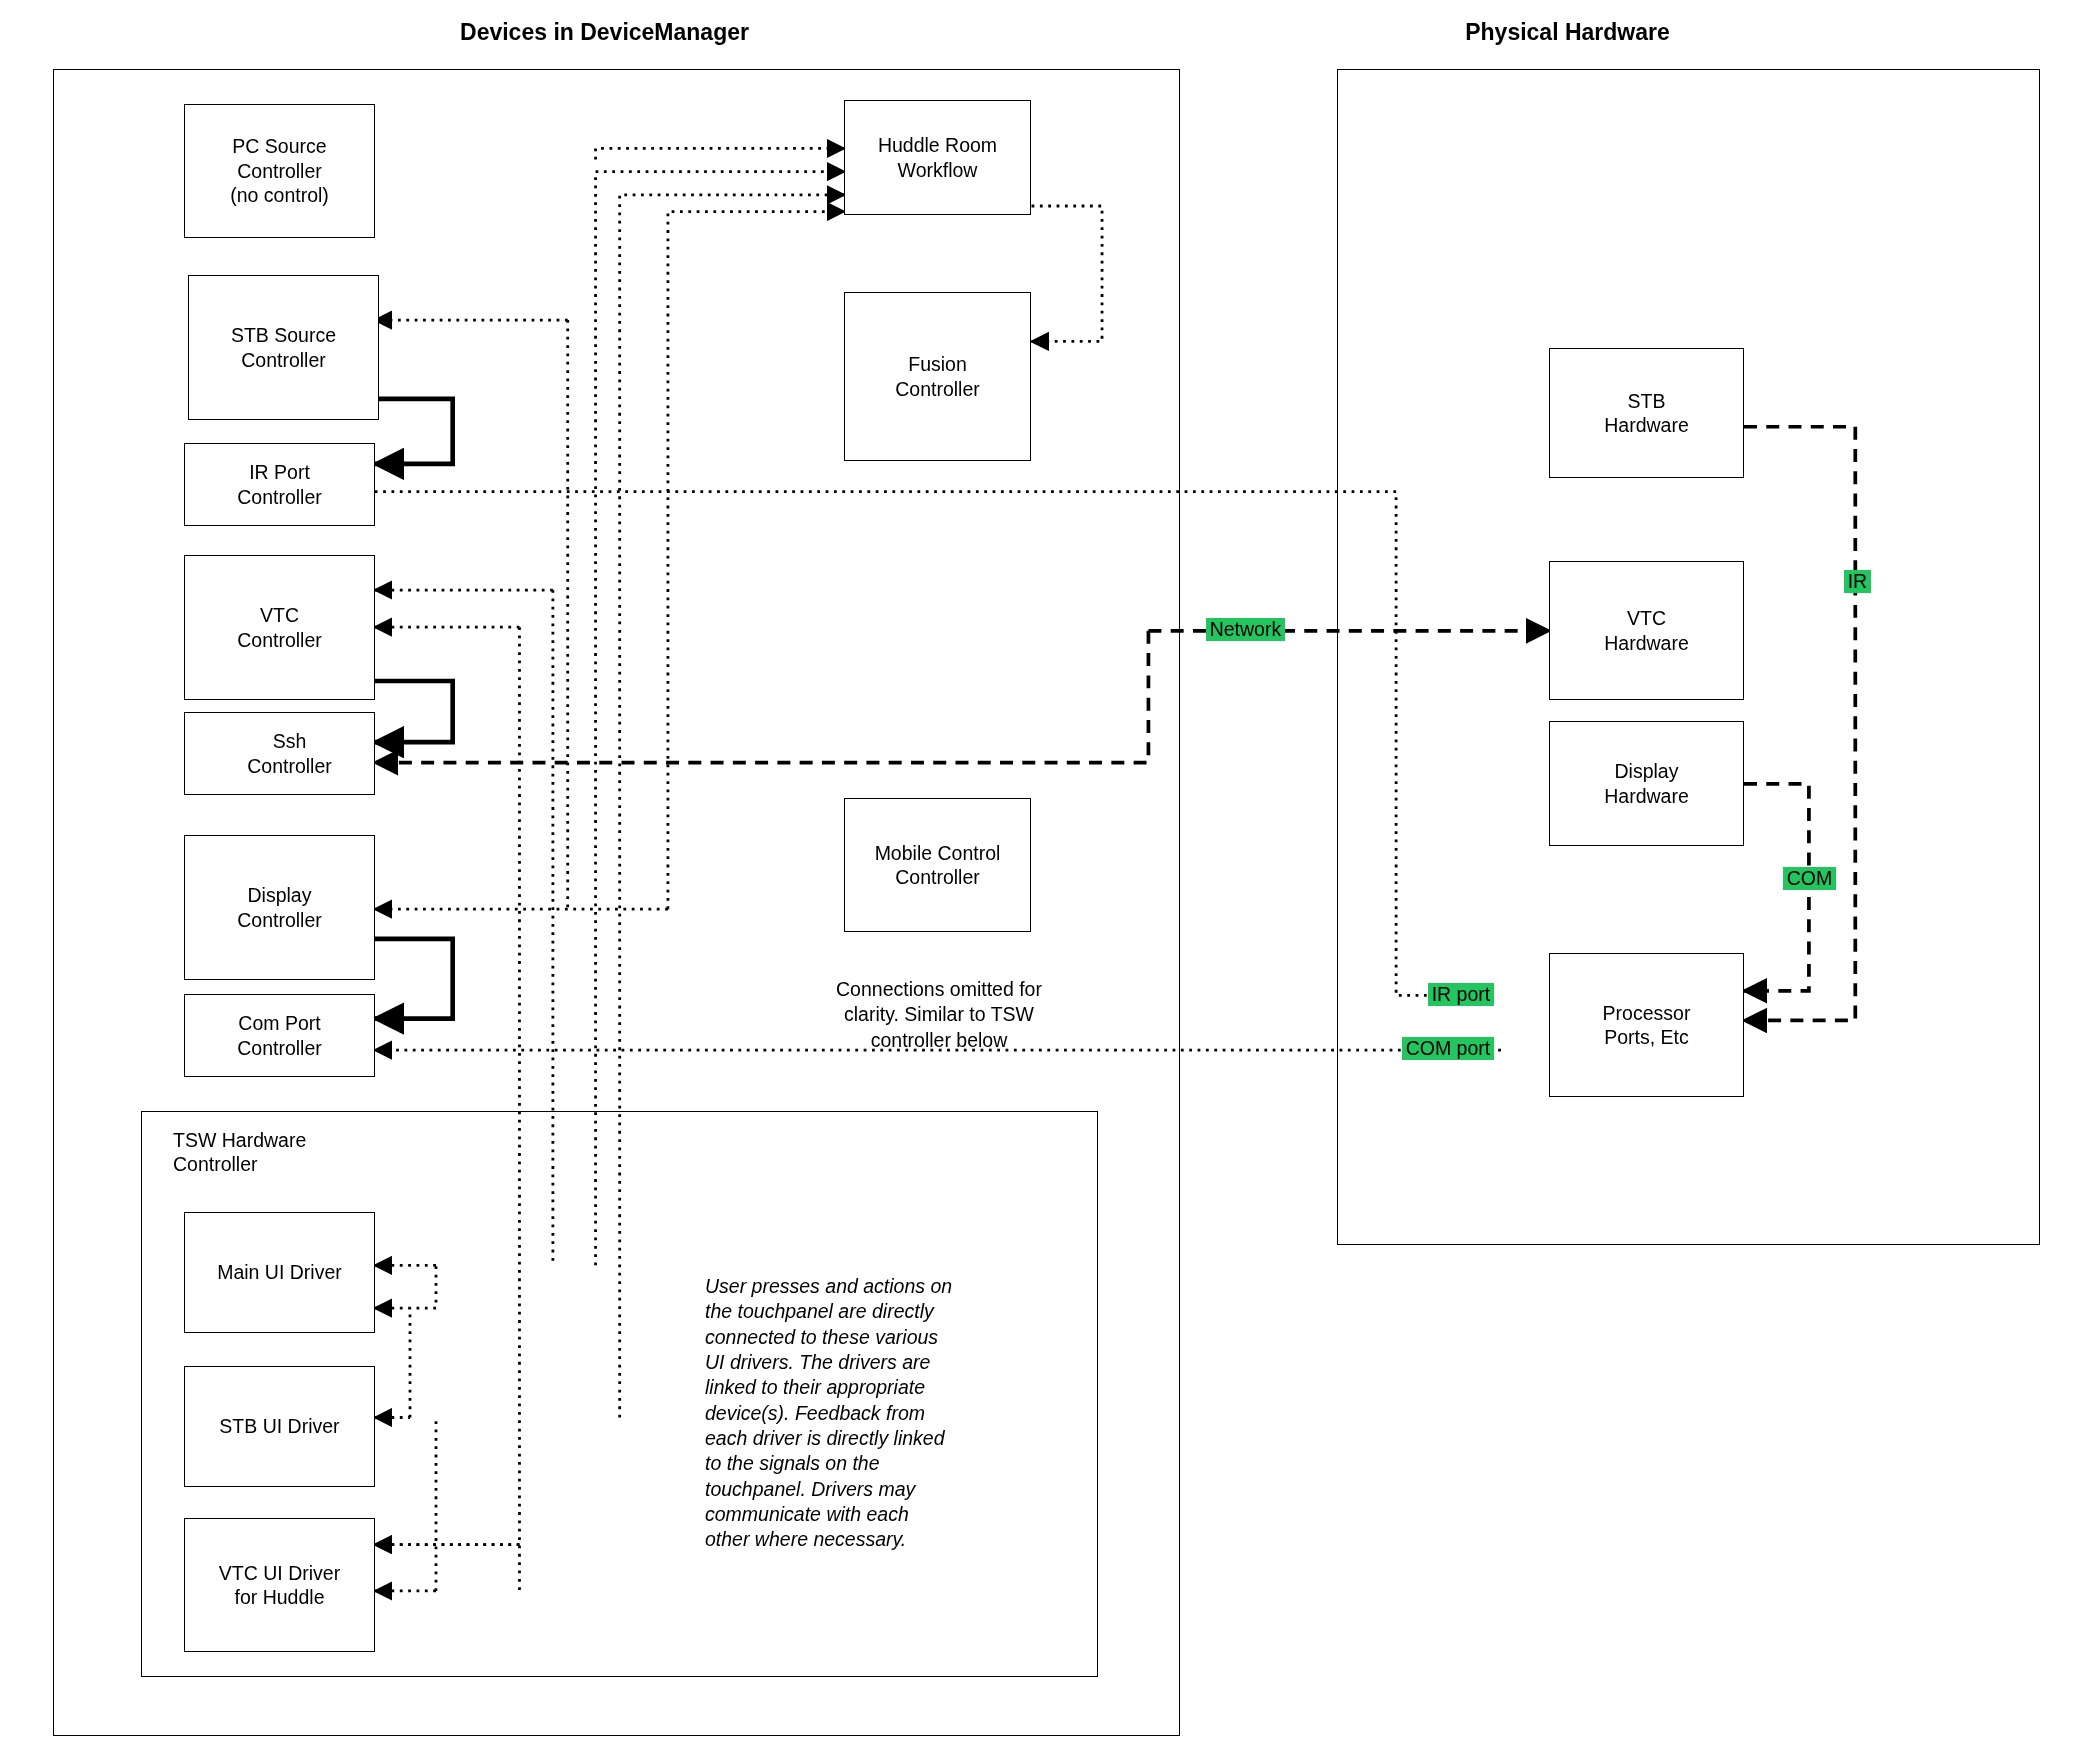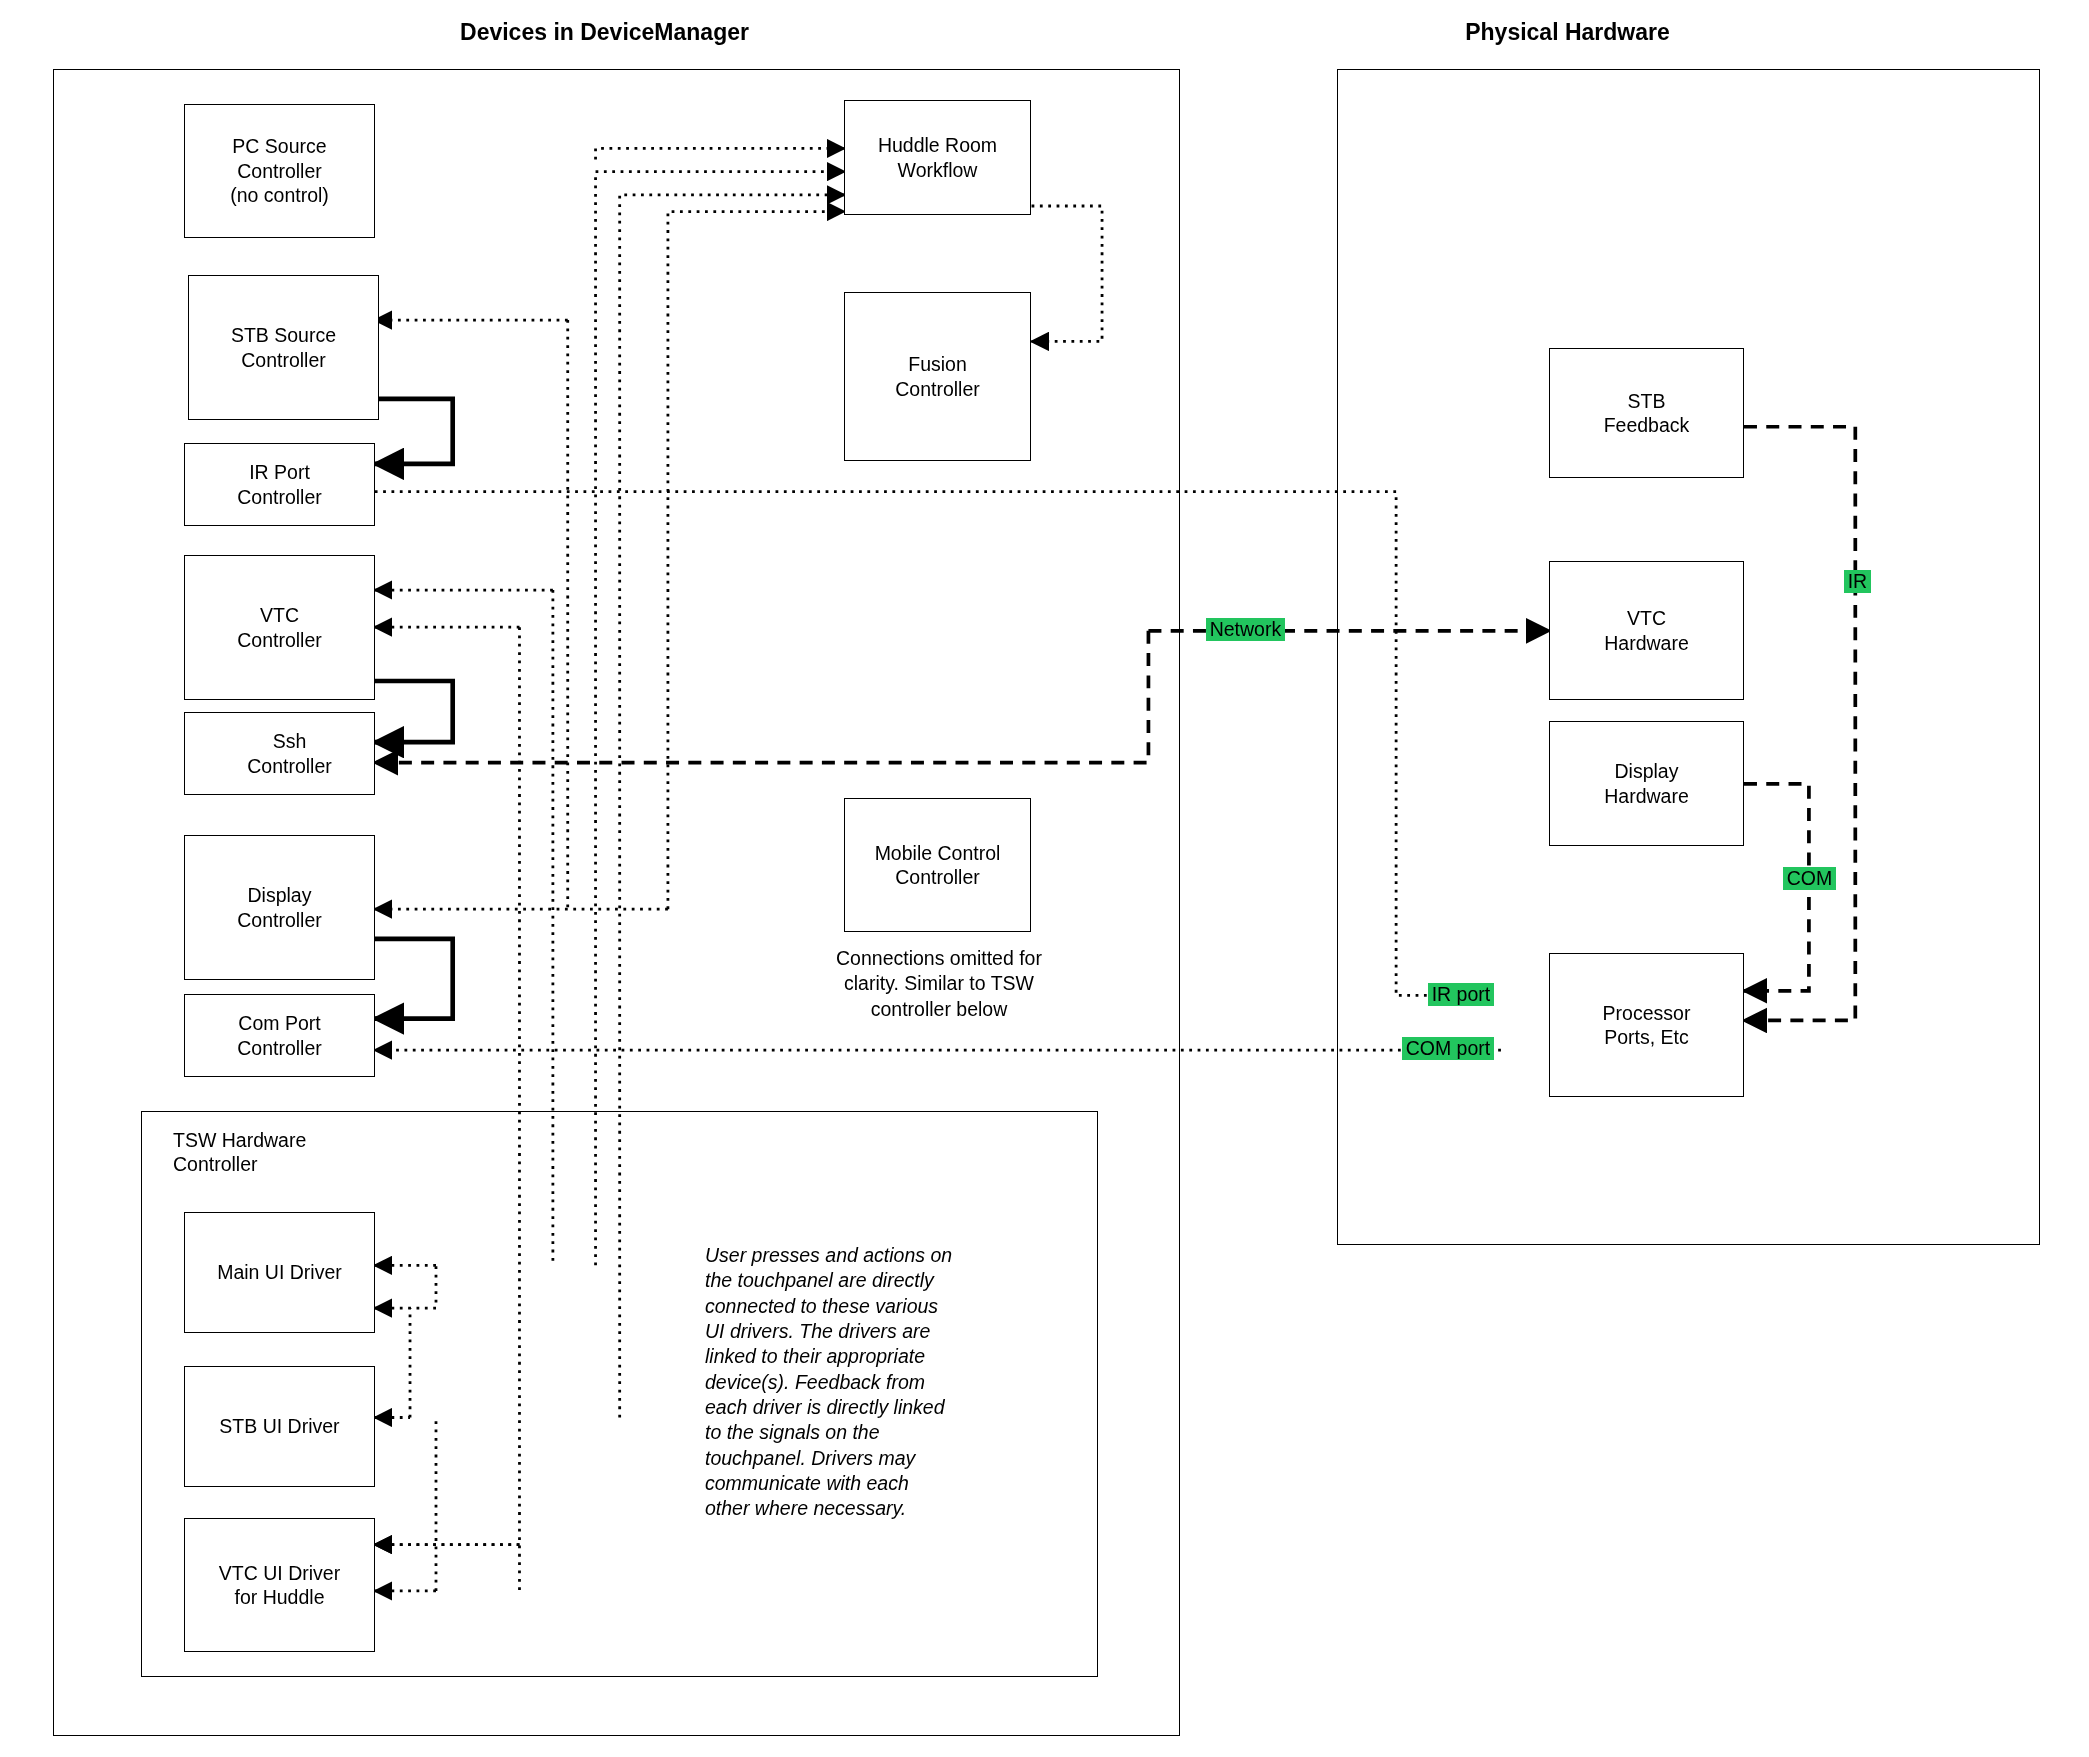--- a/index.html
+++ b/index.html
@@ -45,20 +45,21 @@
     white-space: pre-line;
     z-index: 5;
   }
   .note {
     position: absolute;
     font-size: 19.5px;
     line-height: 1.3;
     text-align: center;
     white-space: pre-line;
     z-index: 6;
+    margin-top: 31px;
   }
   .note.left {
     text-align: left;
   }
   .label {
     position: absolute;
     font-size: 19.5px;
     background: #22c55e;
     padding: 0 3.7px;
     white-space: nowrap;
@@ -192,21 +193,21 @@
 UI drivers.  The drivers are
 linked to their appropriate
 device(s). Feedback from
 each driver is directly linked
 to the signals on the
 touchpanel. Drivers may
 communicate with each
 other where necessary.</div>
 
   <div class="node" style="left: 1549px; top: 348px; width: 195px; height: 130px;">STB
-Feedback</div>
+Hardware</div>
   <div class="node" style="left: 1549px; top: 561px; width: 195px; height: 139px;">VTC
 Hardware</div>
   <div class="node" style="left: 1549px; top: 721px; width: 195px; height: 125px;">Display
 Hardware</div>
   <div class="node" style="left: 1549px; top: 953px; width: 195px; height: 144px;">Processor
 Ports, Etc</div>
 
   <div class="label" style="left: 1206px; top: 618px;">Network</div>
   <div class="label" style="left: 1844px; top: 570px;">IR</div>
   <div class="label" style="left: 1783px; top: 867px;">COM</div>

